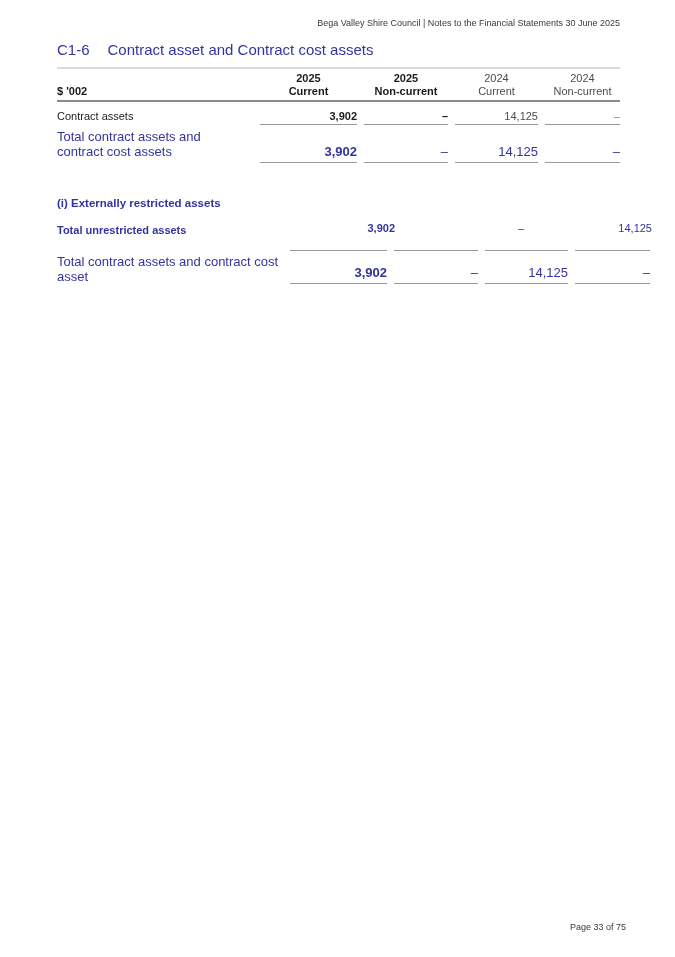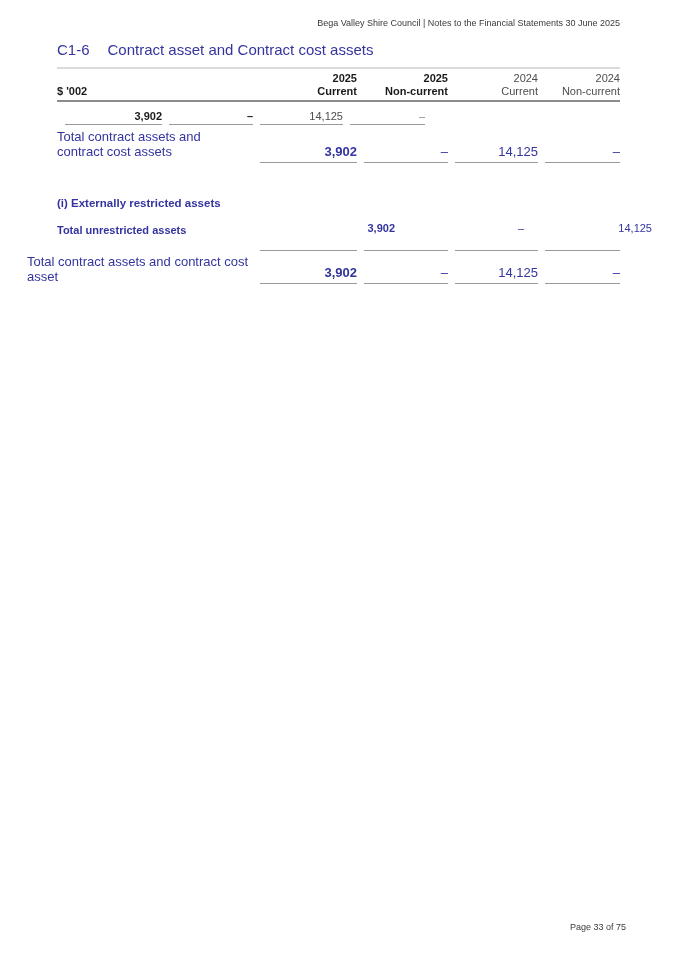--- a/index.html
+++ b/index.html
@@ -38,21 +38,21 @@
 
   .row { display: flex; align-items: flex-end; }
   .col-label { flex: 0 0 195px; }
   .col-val { text-align: right; }
   .v1 { flex: 0 0 97px; margin-left: 8px; }
   .v2 { flex: 0 0 84px; margin-left: 7px; }
   .v3 { flex: 0 0 83px; margin-left: 7px; }
   .v4 { flex: 0 0 75px; margin-left: 7px; }
 
   .header-row { margin-top: 3px; font-size: 11px; }
-  .header-row .col-val { line-height: 1.18; }
+  .header-row .col-val { line-height: 1.18; text-align: center; }
   .hdr-2025 { font-weight: 700; color: #1a1a1a; }
   .hdr-2024 { font-weight: 400; color: #4d4d4d; }
   .unit-label { font-weight: 700; font-size: 11px; color: #1a1a1a; padding-bottom: 1px; }
 
   .data-row { font-size: 11px; }
   .data-row .col-val { padding-bottom: 2px; }
   .u { border-bottom: 1px solid #9a9a9a; }
   .row-contract { margin-top: 8px; }
   .row-contract .col-label { padding-bottom: 3px; color: #222222; }
   .val-2025 { font-weight: 700; color: #1a1a1a; }
@@ -69,21 +69,21 @@
     margin-top: 34px;
     font-size: 11.5px;
     font-weight: 700;
     color: #3434a0;
   }
 
   .row-unrestricted { margin-top: 13px; font-size: 11px; color: #3434a0; gap: 38px; }
   .row-unrestricted .col-label { font-weight: 700; }
   .row-unrestricted .col-val { color: #3434a0; }
 
-  .grand-row { margin-top: 14px; font-size: 13px; color: #3434a0; align-items: stretch; justify-content: flex-end; }
+  .grand-row { margin-top: 14px; font-size: 13px; color: #3434a0; align-items: stretch; }
   .grand-row .col-label { padding-top: 4px; line-height: 1.18; }
   .grand-row .col-label .wrap { width: 225px; }
   .grand-row .col-val {
     display: flex;
     flex-direction: column;
     justify-content: flex-end;
     border-top: 1px solid #9a9a9a;
     border-bottom: 1px solid #9a9a9a;
     padding-bottom: 3px;
   }
@@ -127,20 +127,21 @@
         </div>
         <div class="col-val v4 hdr-2024">
           <div>2024</div>
           <div>Non-current</div>
         </div>
       </div>
 
       <div class="rule rule-mid"></div>
 
       <div class="row data-row row-contract">
+        <div class="col-label">Contract assets</div>
         <div class="col-val v1 u val-2025">3,902</div>
         <div class="col-val v2 u val-2025">–</div>
         <div class="col-val v3 u val-2024">14,125</div>
         <div class="col-val v4 u val-2024-dash">–</div>
       </div>
 
       <div class="row total-row">
         <div class="col-label">
           <div class="wrap">Total contract assets and contract cost assets</div>
         </div>

